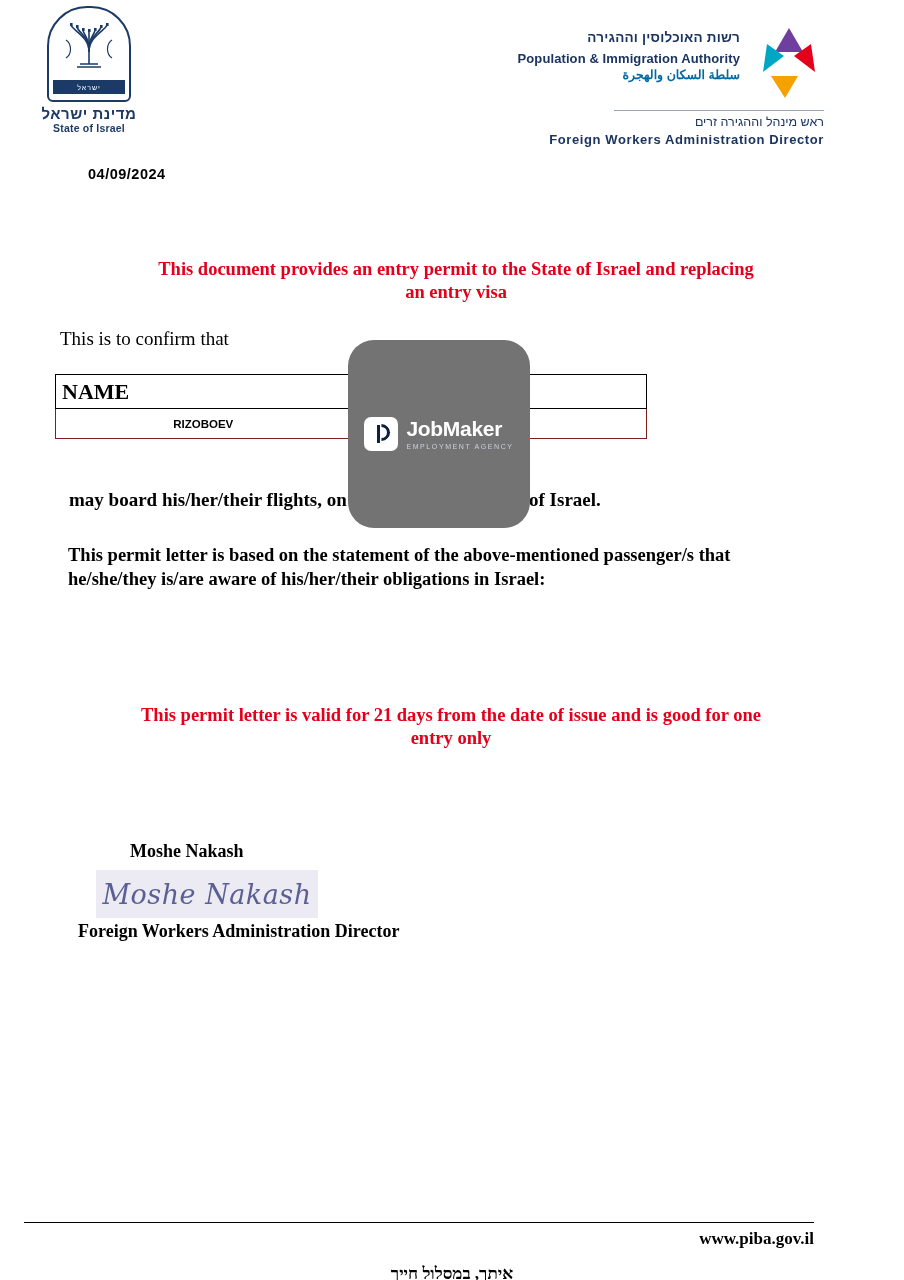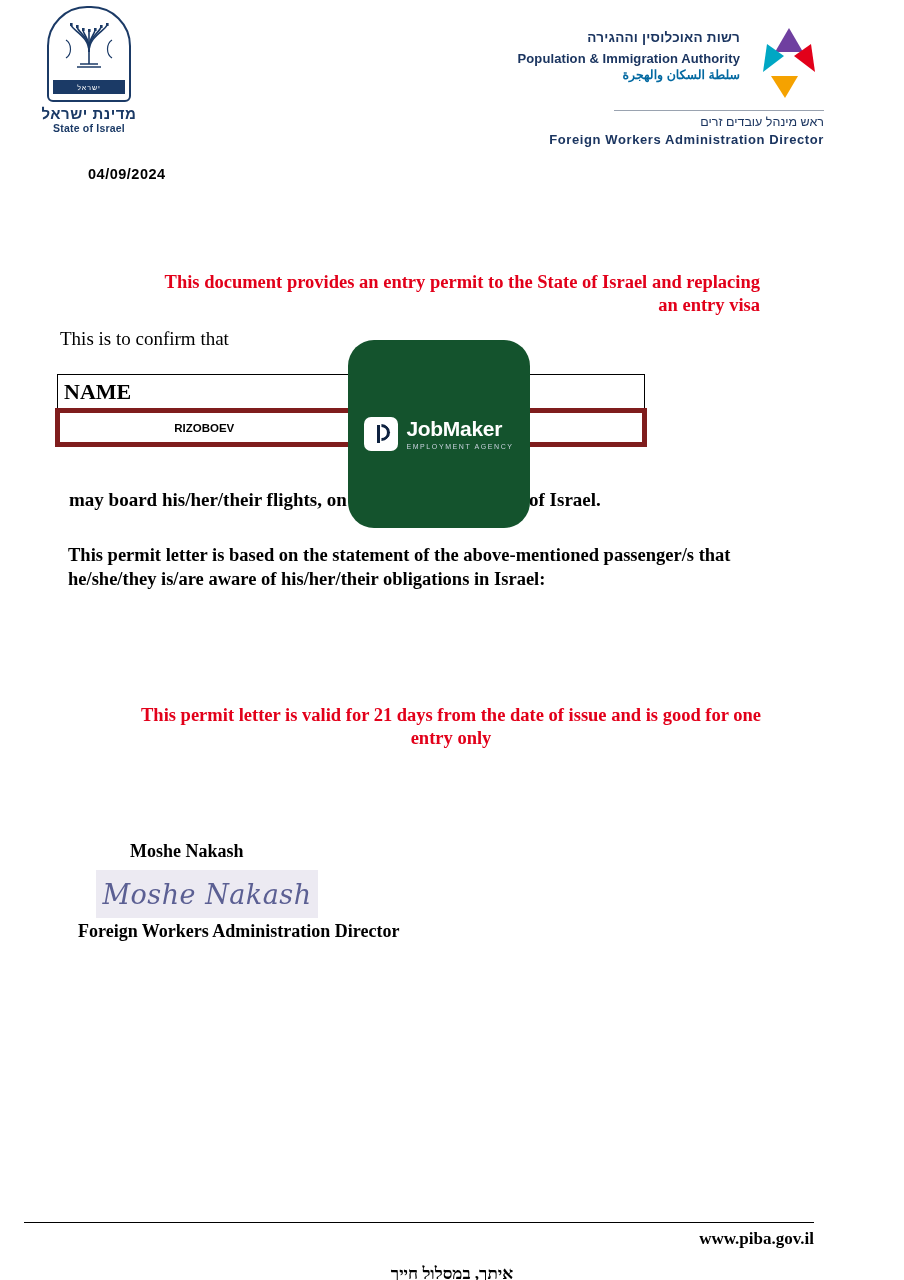--- a/index.html
+++ b/index.html
@@ -164,26 +164,25 @@
     font-size: 14.5px;
     letter-spacing: 0.5px;
   }
 
   
   .headline {
     position: absolute;
     left: 152px;
     top: 258px;
     width: 608px;
-    text-align: right;
+    text-align: center;
     color: #e2001a;
     font-weight: bold;
     font-size: 18.5px;
     line-height: 1.22;
-    margin-top: 13px;
   }
 
   
   .confirm-line {
     position: absolute;
     left: 60px;
     top: 328px;
     font-weight: normal;
     font-size: 19px;
   }
@@ -203,21 +202,21 @@
   table.passenger th {
     border: 1px solid #000000;
     font-weight: bold;
     font-size: 22px;
     text-align: left;
     padding: 3px 6px;
     height: 27px;
     vertical-align: middle;
   }
   table.passenger td {
-    border: 5px solid #7f1d1d;
+    border: 1px solid #7f1d1d;
     height: 25px;
     font-family: "Liberation Sans", sans-serif;
     font-size: 11.5px;
     font-weight: bold;
     text-align: center;
     vertical-align: middle;
     padding: 2px 4px;
   }
 
   
@@ -284,21 +283,21 @@
     font-size: 18px;
   }
 
   
   .overlay-logo {
     position: absolute;
     left: 348px;
     top: 340px;
     width: 182px;
     height: 188px;
-    background: #14532d;
+    background: #737373;
     border-radius: 26px;
     display: flex;
     align-items: center;
     justify-content: center;
   }
   .overlay-inner {
     display: flex;
     align-items: center;
     gap: 8px;
   }
@@ -428,21 +427,21 @@
             <polygon points="35,2 49,26 21,26" fill="#6f3fa0"></polygon>
             <polygon points="57,18 61,46 40,30" fill="#e2001a"></polygon>
             <polygon points="13,18 30,30 9,46" fill="#00a7c4"></polygon>
             <polygon points="17,50 44,50 31,72" fill="#f5a200"></polygon>
             <polygon points="44,50 62,52 47,70" fill="#e2001a" opacity="0.0"></polygon>
             <polygon points="13,46 31,60 13,74" fill="#00a7c4" opacity="0.0"></polygon>
           </svg>
         </div>
       </div>
       <div class="auth-rule"></div>
-      <div class="auth-sub-he">ראש מינהל עובדים זרים</div>
+      <div class="auth-sub-he">ראש מינהל וההגירה זרים</div>
       <div class="auth-sub-en">Foreign Workers  Administration  Director</div>
     </div>
   </div>
 
   <div class="date">04/09/2024</div>
 
   <div class="headline">This document provides an entry permit to the State of Israel and replacing an entry visa</div>
 
   <div class="confirm-line">This is to confirm that</div>
 

